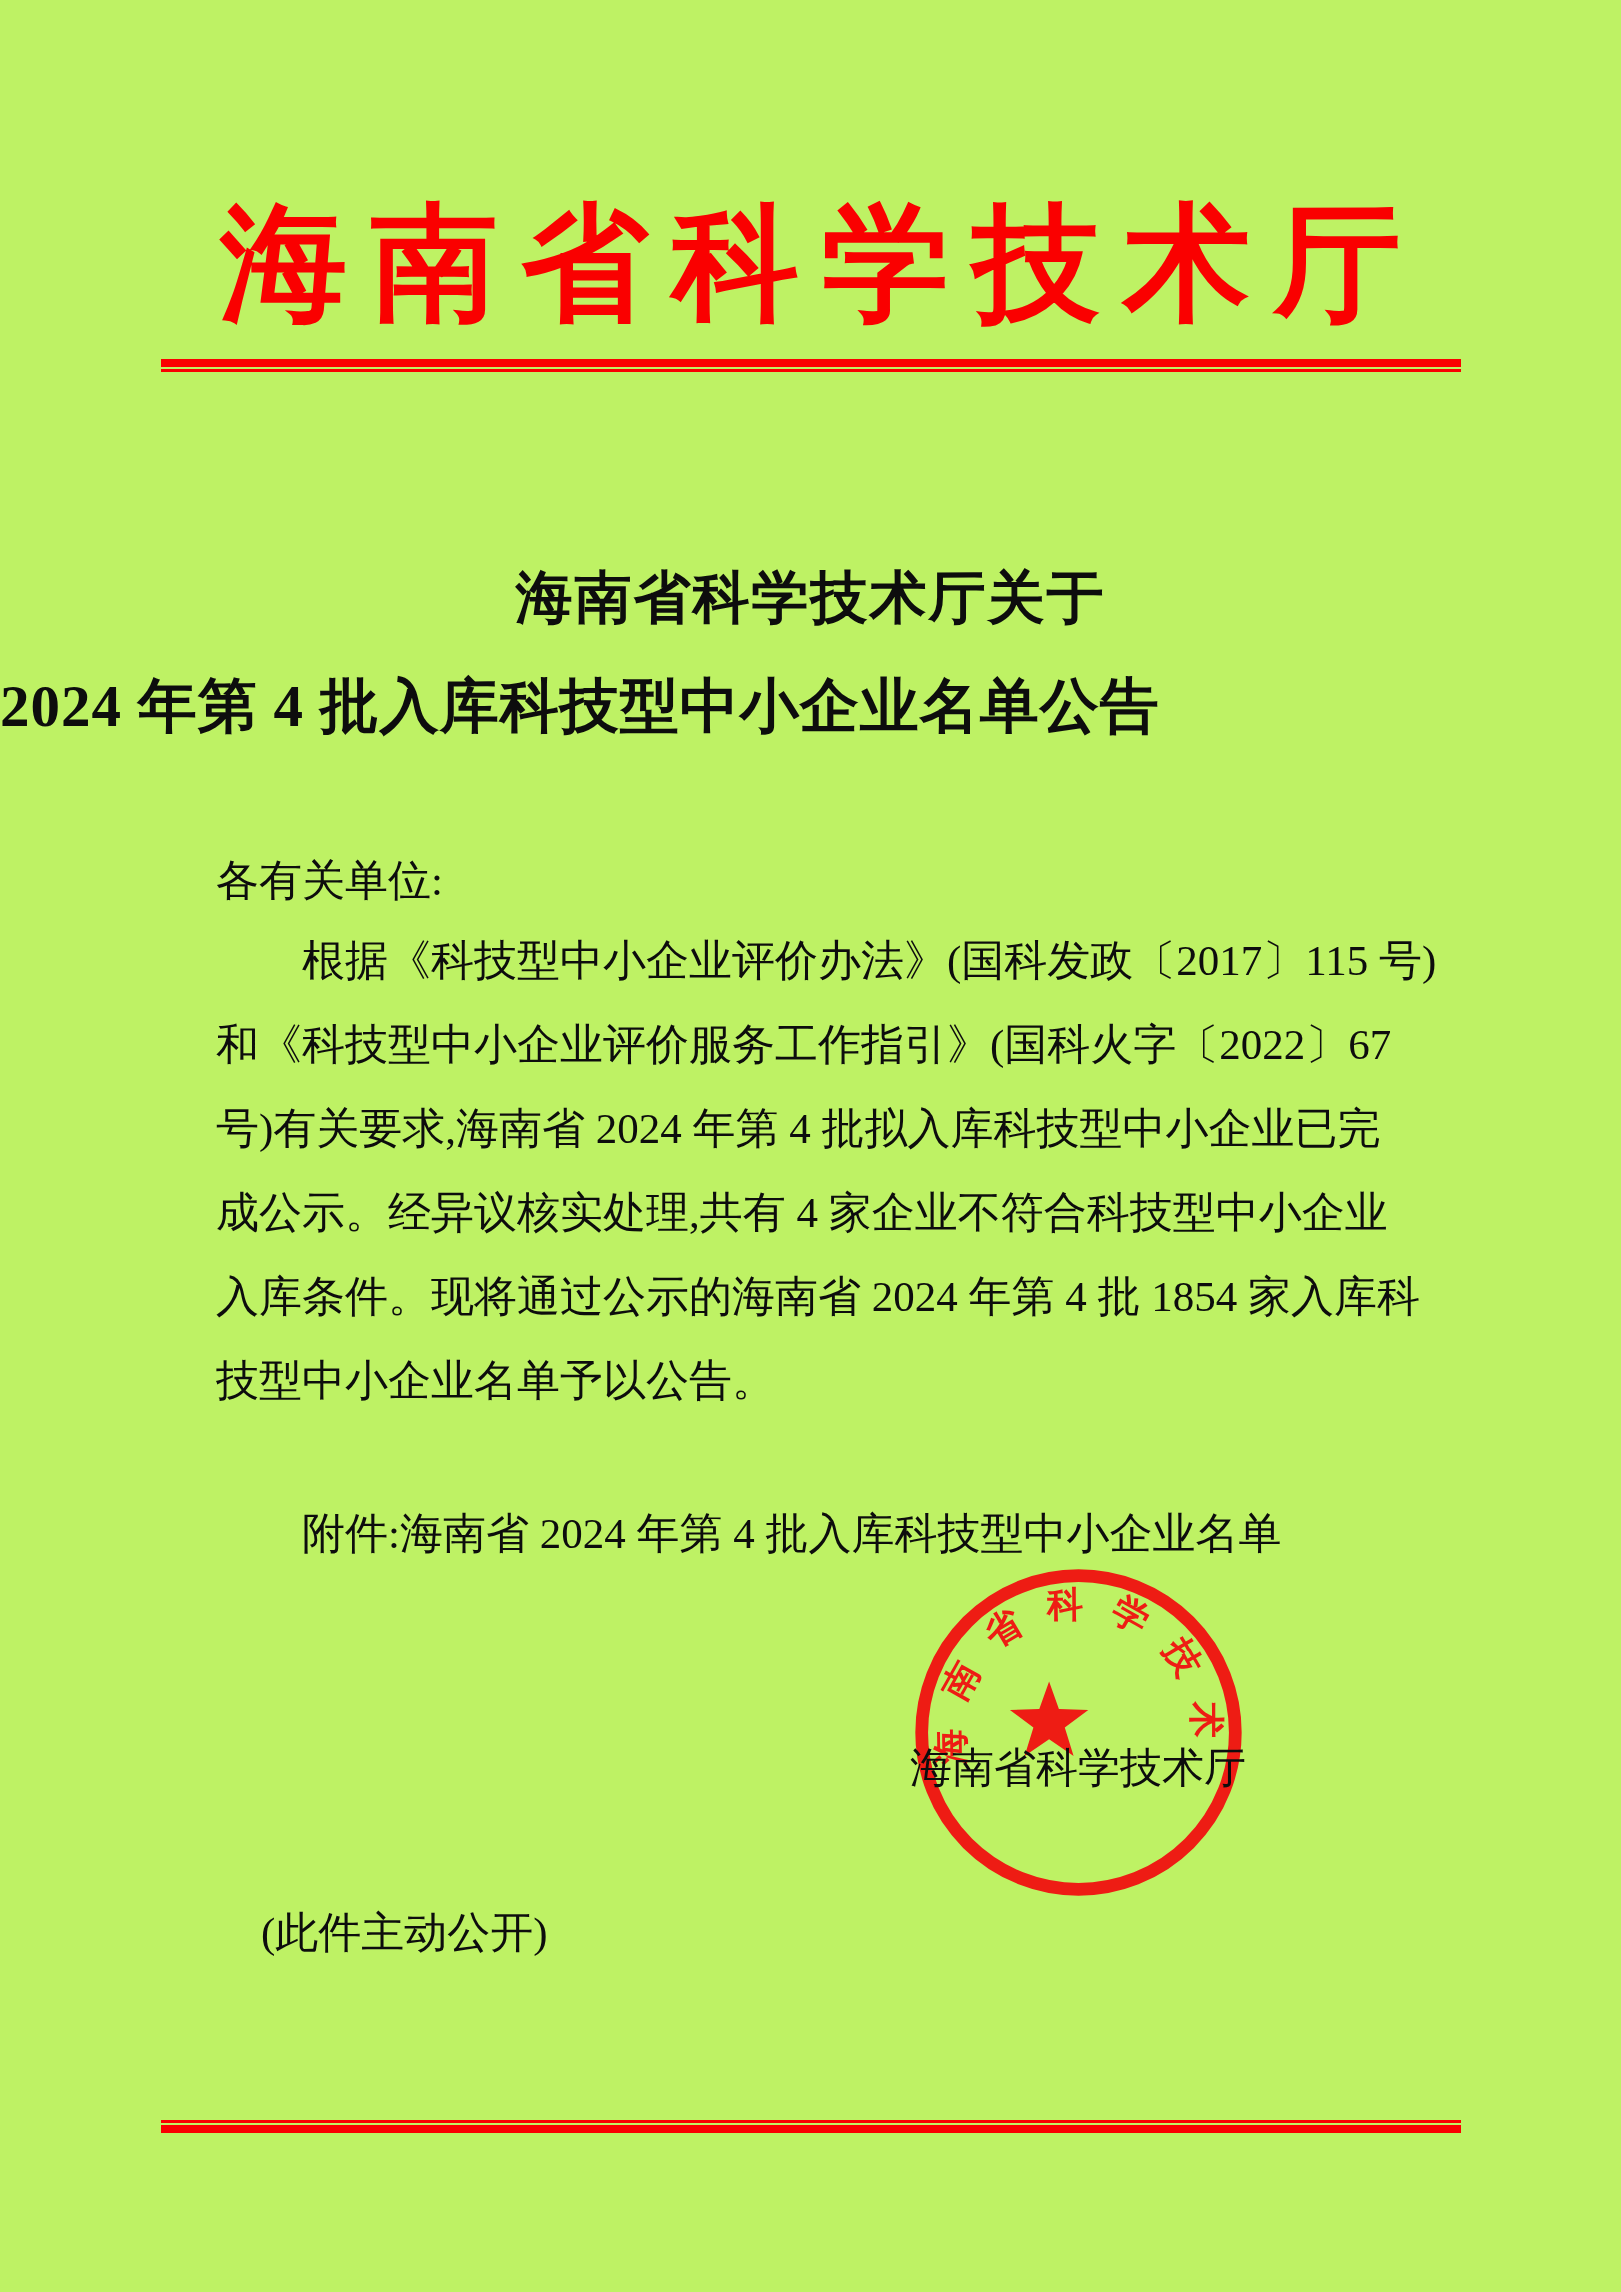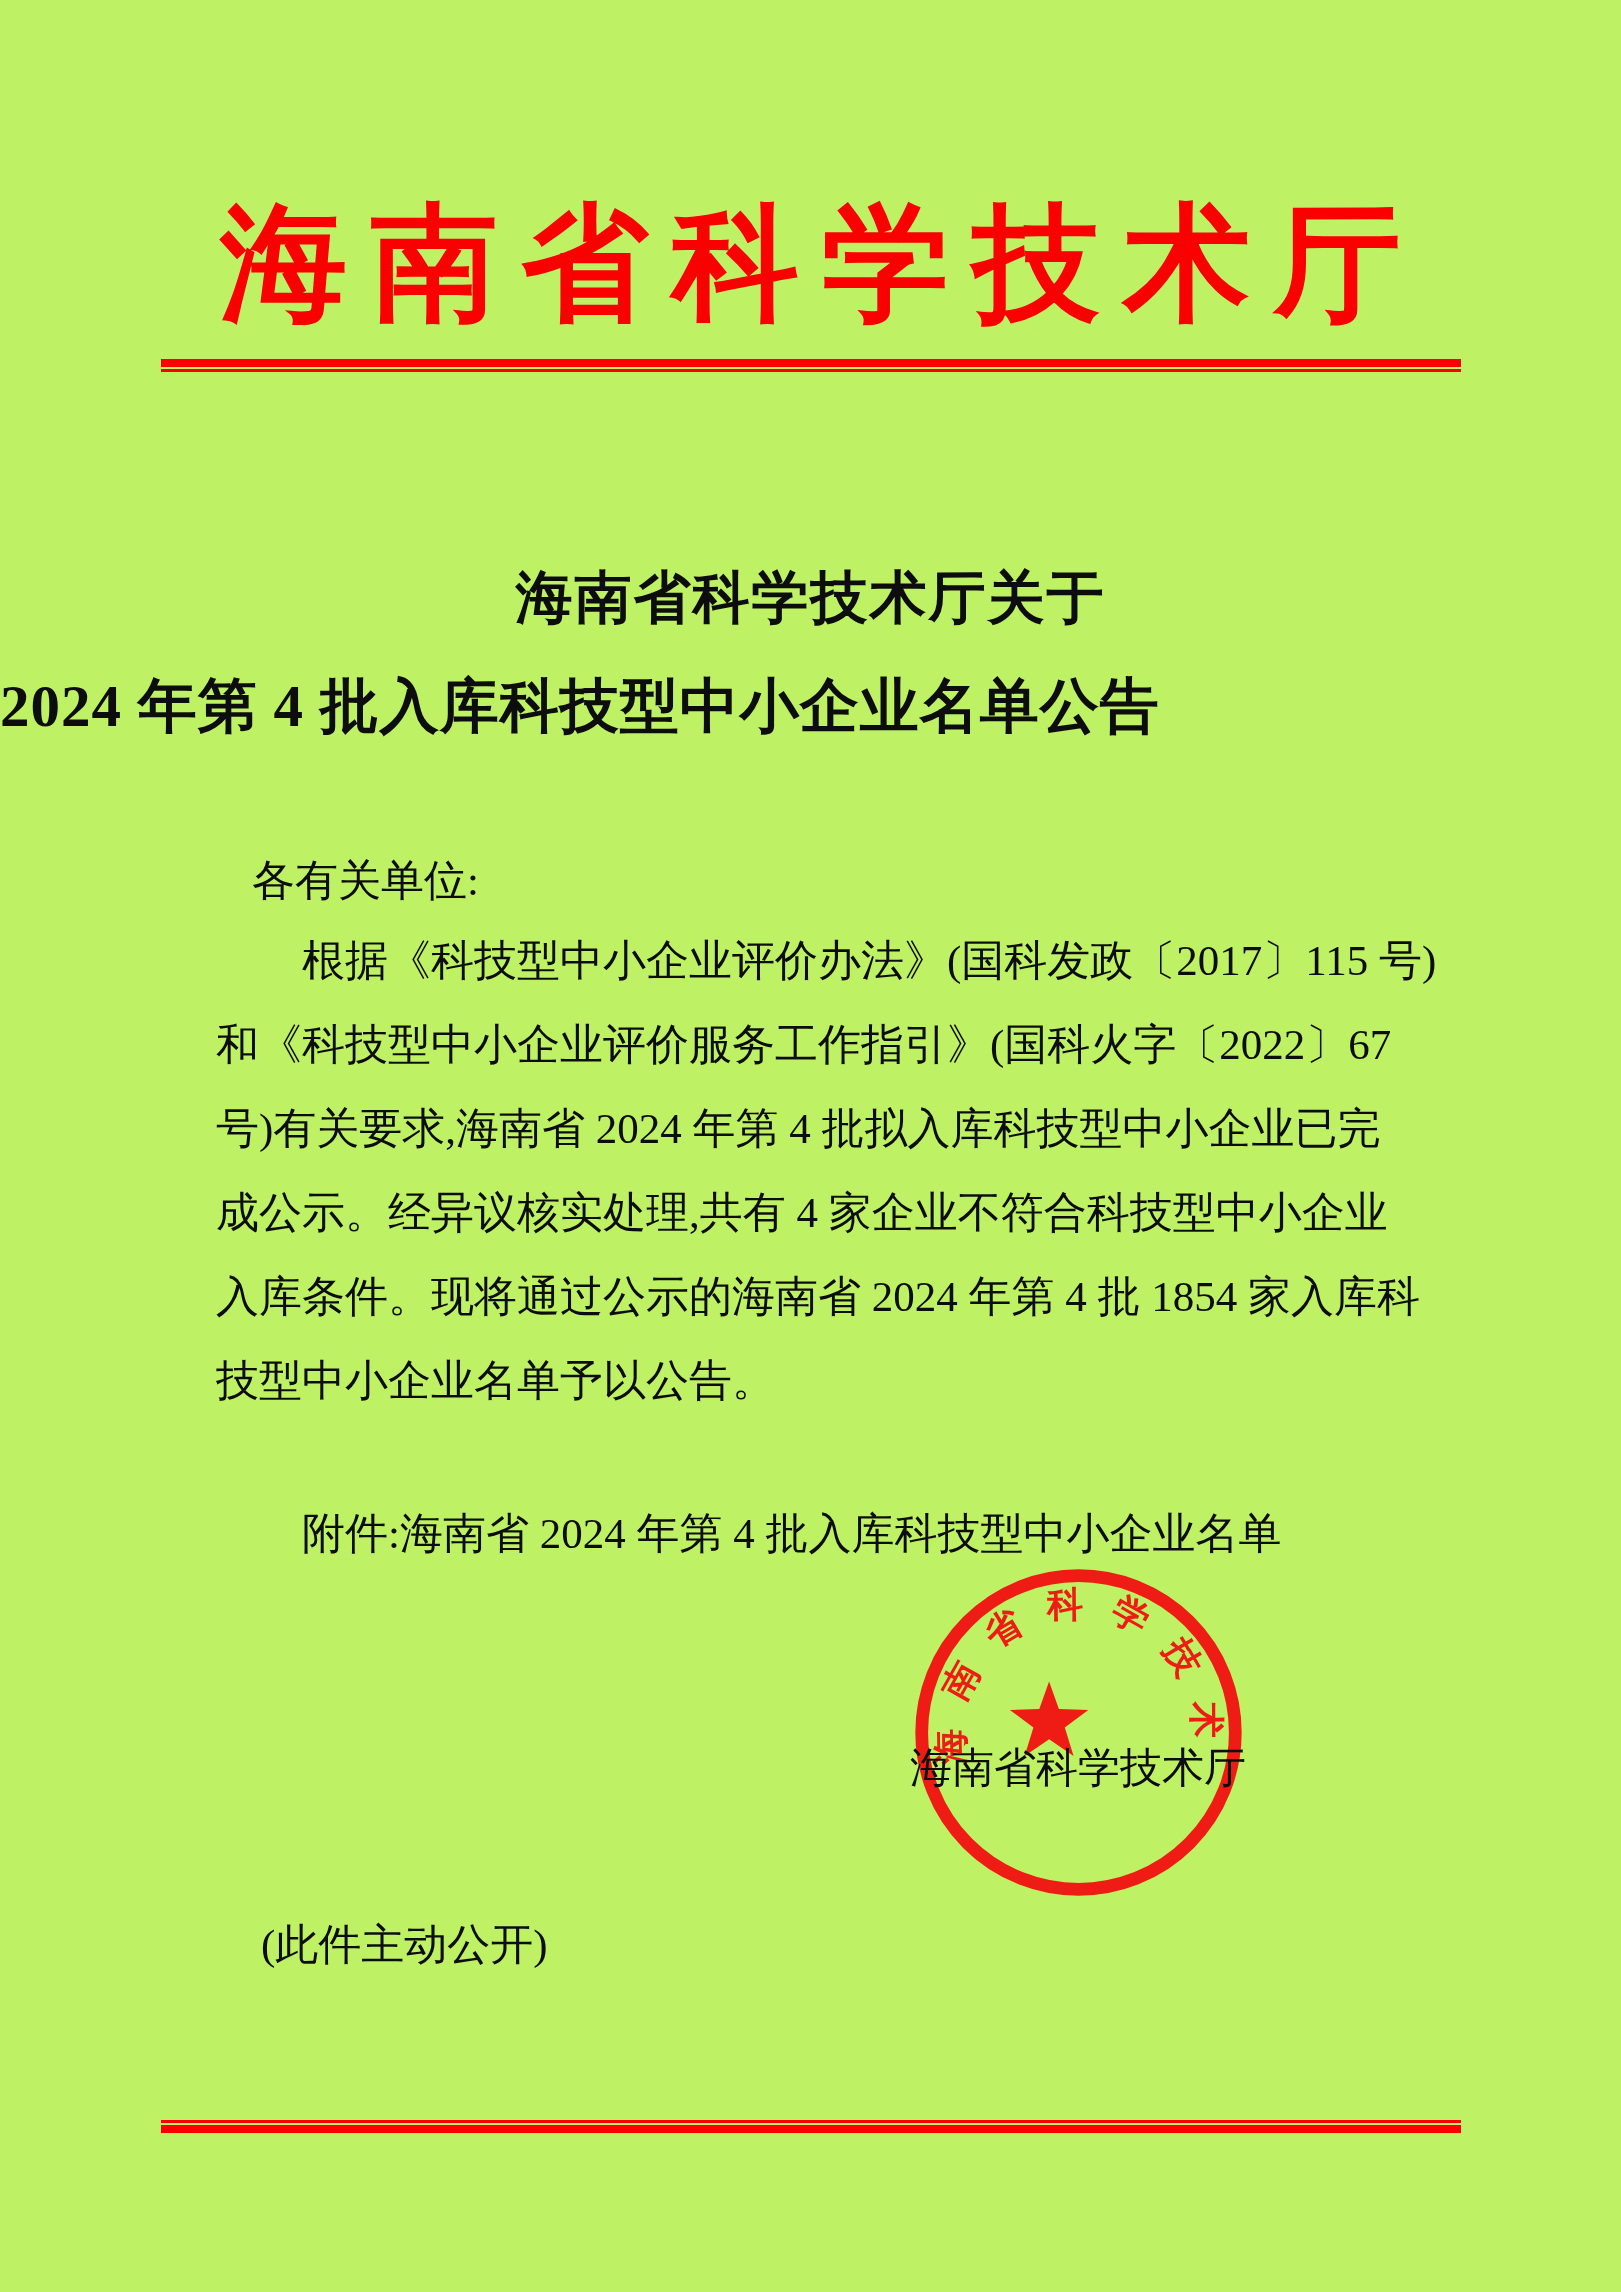--- a/index.html
+++ b/index.html
@@ -28,21 +28,21 @@
     position:absolute;top:557px;left:0;width:100%;height:82px;line-height:82px;
     text-align:center;font-size:57px;font-weight:700;letter-spacing:2px;white-space:nowrap;
   }
   .doc-title-line2{
     position:absolute;top:665px;left:0;width:100%;height:82px;line-height:82px;
     text-align:left;font-size:59px;font-weight:700;letter-spacing:1px;white-space:nowrap;
   }
   
   .salutation{
     position:absolute;left:216px;top:839px;width:1215px;height:84px;line-height:84px;
-    font-size:43px;white-space:nowrap;margin-left:36px;
+    font-size:43px;white-space:nowrap;
   }
   .paragraph{
     position:absolute;left:216px;top:919px;width:1225px;
     font-size:43px;line-height:84px;
   }
   .paragraph .line{white-space:nowrap;}
   .paragraph .line.indent{text-indent:86px;}
   .attachment{
     position:absolute;left:216px;top:1492px;width:1225px;height:84px;line-height:84px;
     font-size:43px;text-indent:86px;white-space:nowrap;
@@ -61,21 +61,21 @@
     position:absolute;left:833px;top:1743px;width:490px;height:51px;line-height:51px;
     text-align:center;font-size:42px;white-space:nowrap;z-index:2;
   }
   .sig-date{
     position:absolute;left:833px;top:1825px;width:490px;height:51px;line-height:51px;
     text-align:center;font-size:41px;white-space:nowrap;z-index:2;
   }
   
   .disclosure{
     position:absolute;left:261px;top:1901px;height:63px;line-height:63px;
-    font-size:43px;white-space:nowrap;margin-top:12px;
+    font-size:43px;white-space:nowrap;
   }
   
   .rule-bottom{position:absolute;left:161px;top:2120px;width:1300px;}
   .rule-bottom .thin{height:2.9px;background:var(--accent,#fa0000);}
   .rule-bottom .thick{height:7.8px;margin-top:2px;background:var(--accent,#fa0000);}
 </style>
 </head>
 <body>
 
 <div class="page">

